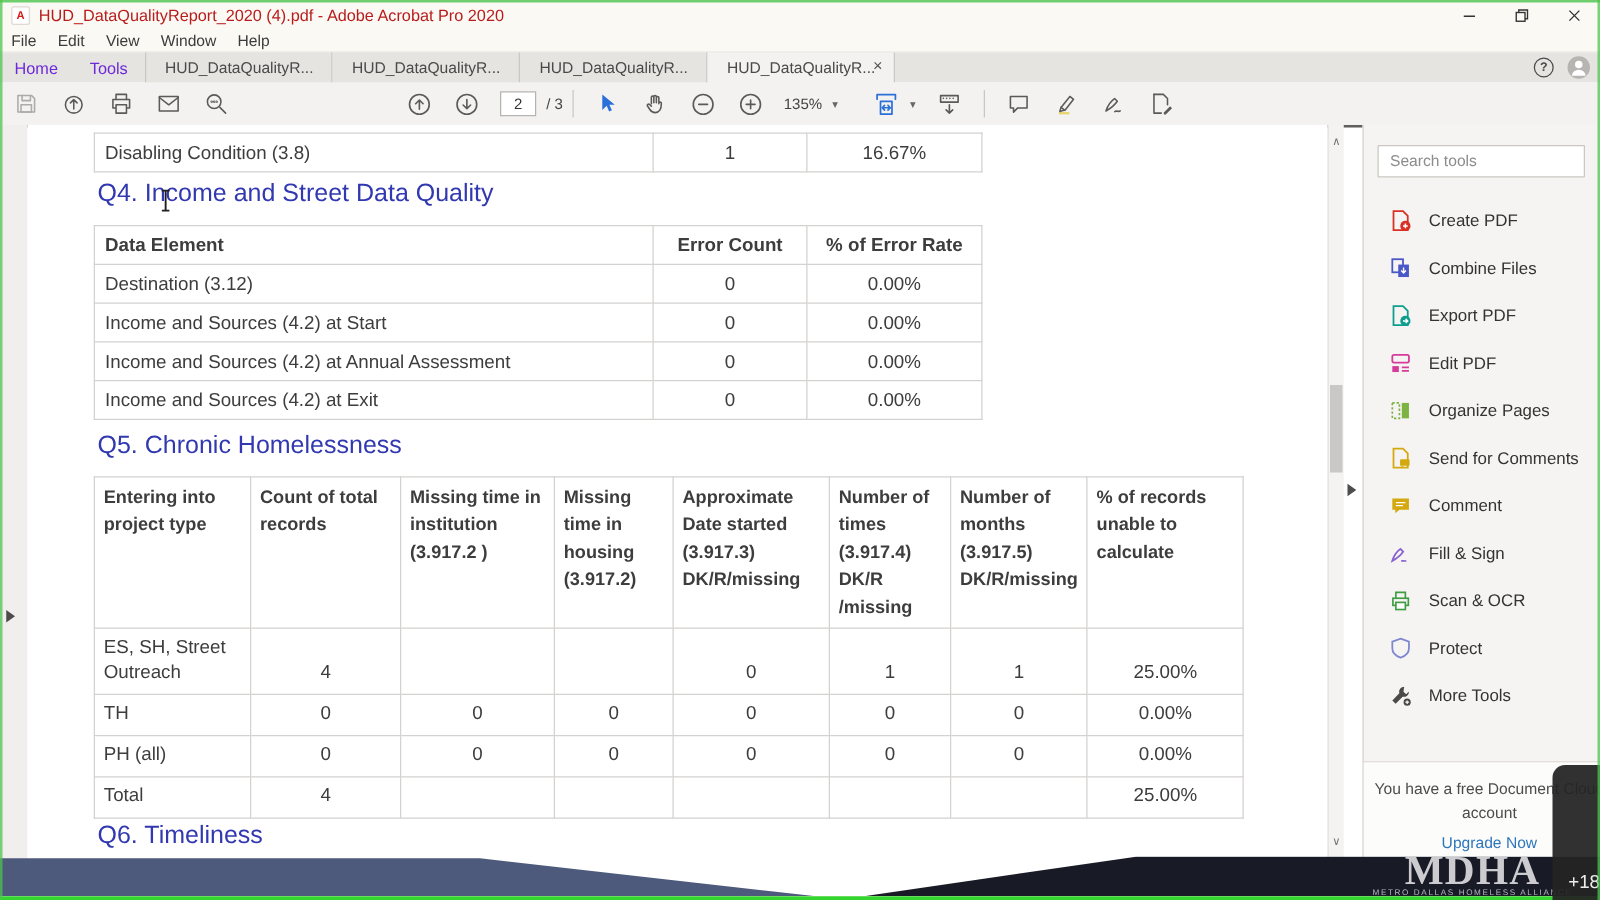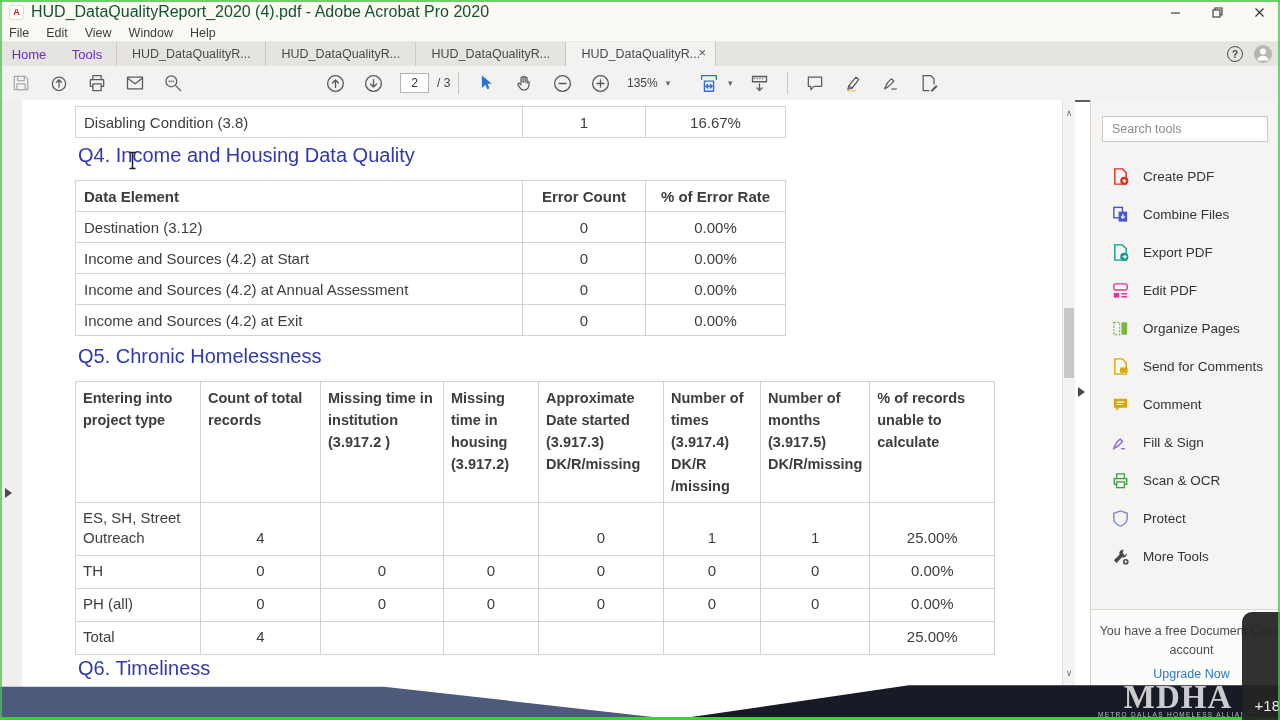--- a/index.html
+++ b/index.html
@@ -2,21 +2,21 @@
 <html><head>
 <meta charset="utf-8">
 <style>
   html,body{margin:0;padding:0;background:#888;}
   #app{position:relative;width:1280px;height:720px;overflow:hidden;background:#fff;
        font-family:"Liberation Sans","DejaVu Sans",sans-serif;-webkit-font-smoothing:antialiased;}
   
   .titlebar{position:absolute;left:0;top:0;width:100%;height:24px;background:#fbf9f4;display:flex;align-items:center;}
   .acro-ico{width:13px;height:13px;margin-left:9px;background:#fff;border:1px solid #e0d8d4;border-radius:2px;
             display:flex;align-items:center;justify-content:center;font-size:9px;font-weight:bold;color:#d41a1a;}
-  .title-text{margin-left:7px;font-size:16px;color:#14532d;}
+  .title-text{margin-left:7px;font-size:13px;color:#b91c1c;}
   .win-btns{position:absolute;right:0;top:0;height:24px;display:flex;}
   .win-btn{width:42px;height:24px;display:flex;align-items:center;justify-content:center;color:#333;}
   .win-btn svg{stroke:#333;fill:none;stroke-width:1.1;}
   
   .menubar{position:absolute;left:0;top:24px;width:100%;height:18px;background:#fbf9f4;display:flex;align-items:center;
            padding-left:9px;gap:17px;font-size:12.5px;color:#3c3c3c;border-bottom:1px solid #eceae6;box-sizing:border-box;}
   .menu-item{cursor:default;}
   
   .tabbar{position:absolute;left:0;top:42px;width:100%;height:24px;background:#e6e4e1;display:flex;align-items:stretch;}
   .app-tab{width:58px;display:flex;align-items:center;justify-content:center;font-size:13px;color:#6d28d9;}
@@ -297,21 +297,21 @@
           </colgroup>
           <tbody>
             <tr>
               <td>Disabling Condition (3.8)</td>
               <td>1</td>
               <td>16.67%</td>
             </tr>
           </tbody>
         </table>
       </div>
-    <div class="doc-heading" style="left:56px;top:44px;">Q4. Income and Housing Data Quality</div>
+    <div class="doc-heading" style="left:56px;top:44px;">Q4. Income and Street Data Quality</div>
     <div id="q4-table" style="position:absolute;left:53px;top:80px;">
         <table class="pdf-table q4">
           <colgroup>
             <col style="width: 447px;">
             <col style="width: 123px;">
             <col style="width: 140px;">
           </colgroup>
           <thead>
             <tr>
               <th>Data Element</th>

